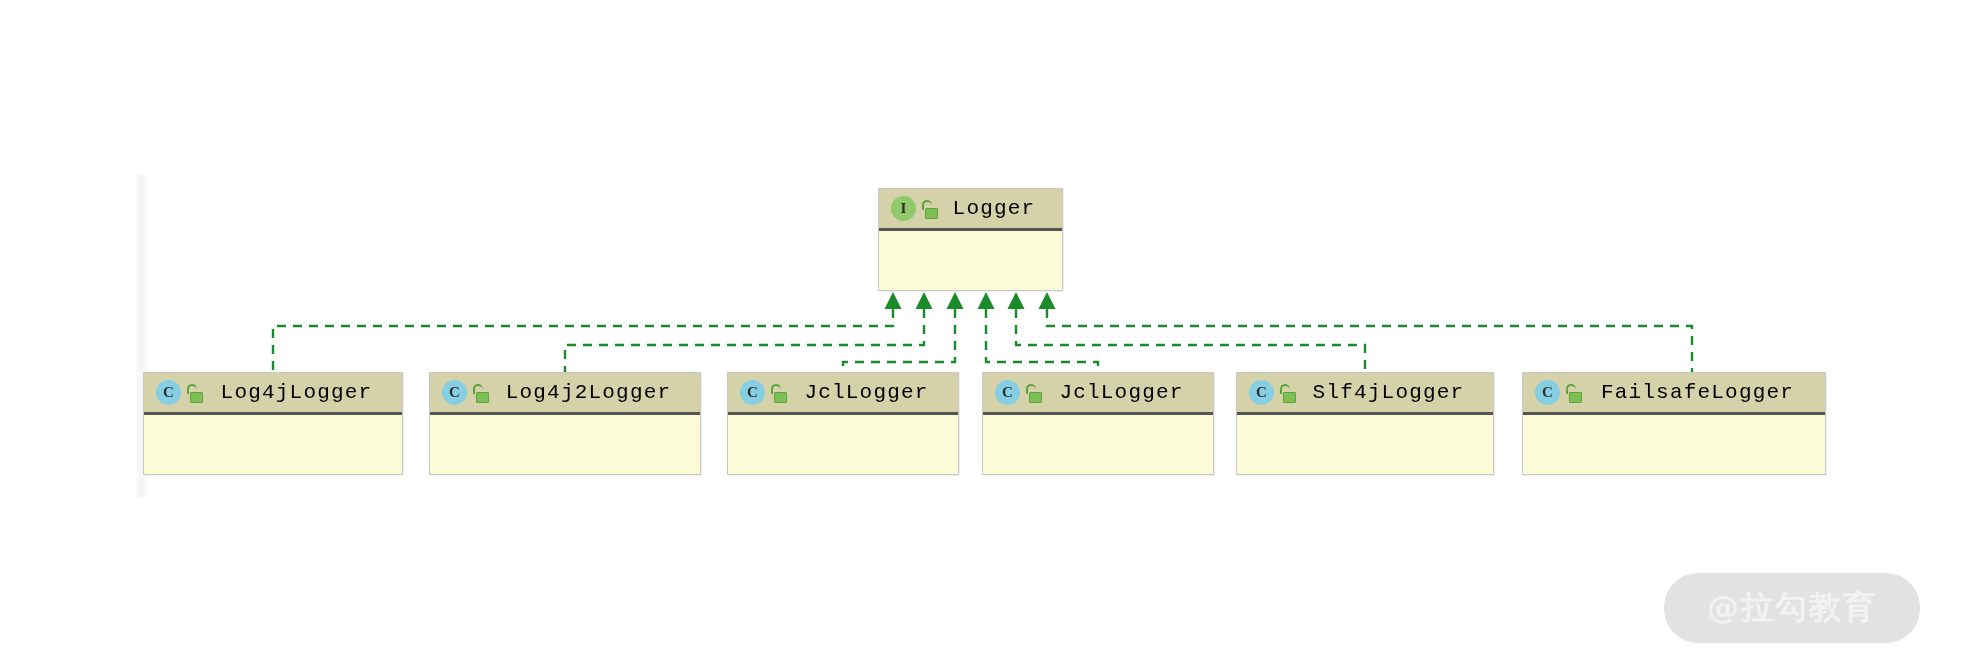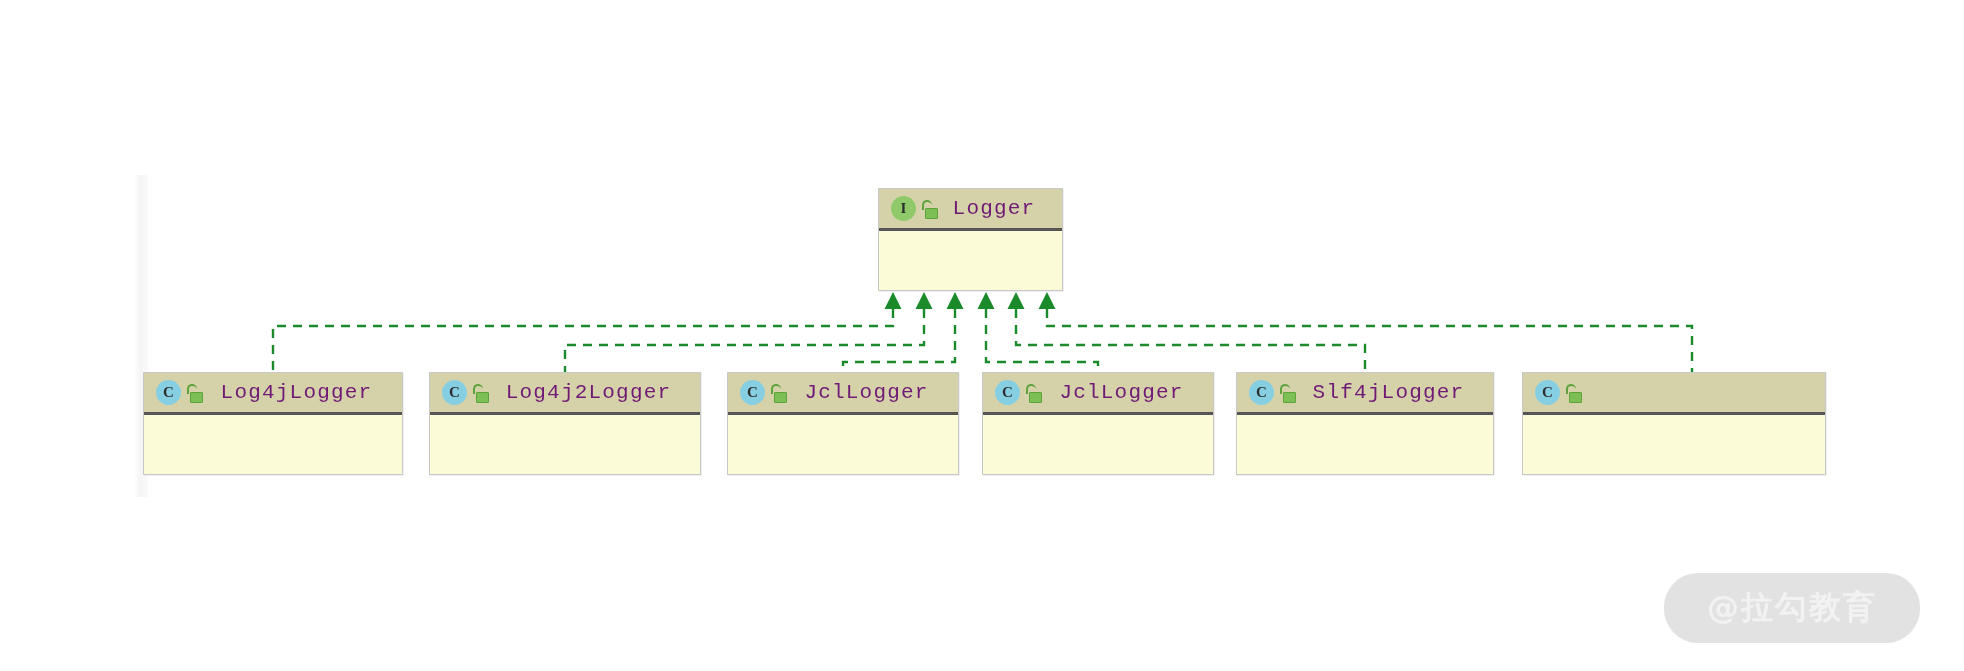--- a/index.html
+++ b/index.html
@@ -60,21 +60,21 @@
   .uml-body {
     box-sizing: border-box;
     background: #fbfbd8;
   }
   .uml-title {
     flex: 1 1 auto;
     text-align: center;
     font-family: "Liberation Mono", "DejaVu Sans Mono", monospace;
     font-size: 21px;
     letter-spacing: 1.2px;
-    color: #701a75;
+    color: #000000;
     white-space: nowrap;
     padding-right: 14px;
   }
 
   
   .badge {
     flex: 0 0 auto;
     width: 25px;
     height: 25px;
     border-radius: 50%;
@@ -238,20 +238,21 @@
         </div>
         <div class="uml-body" style="height: 58px; background: rgb(251, 251, 216);"></div>
       </div>
       <div class="uml-node" style="left: 1522px; top: 372px; width: 304px; height: 103px;">
         <div class="uml-header" style="background: rgb(213, 210, 170);">
           <div class="badge badge-class">C</div>
           <div class="lock-icon">
             <div class="shackle"></div>
             <div class="body"></div>
           </div>
+          <div class="uml-title">FailsafeLogger</div>
         </div>
         <div class="uml-body" style="height: 58px; background: rgb(251, 251, 216);"></div>
       </div>
     </div>
 
   <div class="watermark">
     <span>@拉勾教育</span>
   </div>
 
 </div>

